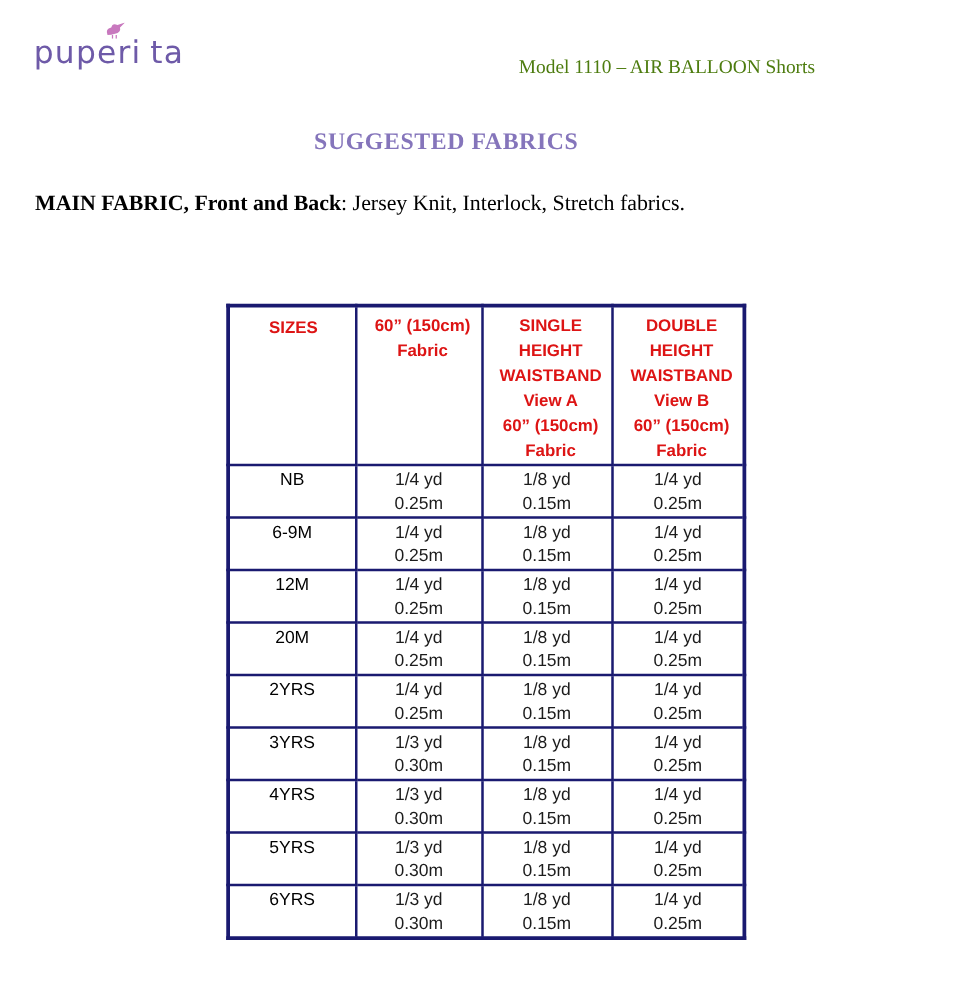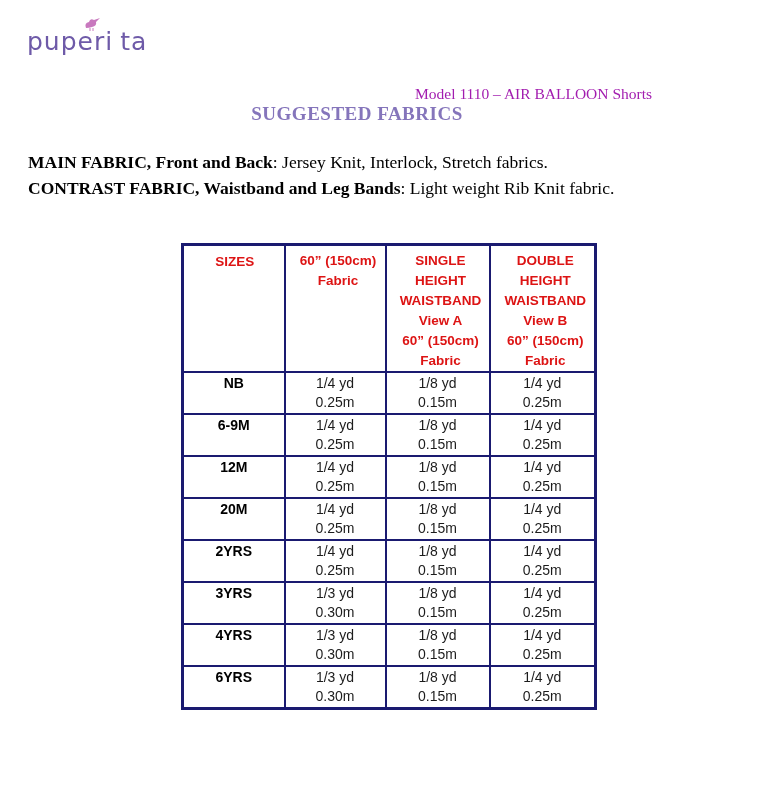--- a/index.html
+++ b/index.html
@@ -16,21 +16,21 @@
     color:#6e5aa8; font-weight:400;
   }
   .logo .logo-right { margin-left:7px; }
   .logo .bird {
     position:absolute; left:57px; top:-9px; width:17px; height:13px;
   }
 
   
   .model {
     position:absolute; top:45px; right:20px;
-    font-size:15.5px; line-height:18px; color:#a21caf;margin-top:40px;
+    font-size:15.5px; line-height:18px; color:#4d7c0f;
   }
 
   
   .heading {
     position:absolute; top:103px; left:0; width:100%;
     text-align:center; font-weight:bold; font-size:19px;
     letter-spacing:0.5px; color:#8575bb;margin-left:21px;
   }
 
   
@@ -57,21 +57,21 @@
     height:120px; vertical-align:top; text-align:center;
     padding:5px 3px 0 9px;
     color:#dd1414; font-weight:bold; font-size:13.5px; line-height:20px;
   }
   table.fab thead th.sizes-col { text-align:center; padding-left:5px; padding-top:6px; }
 
   table.fab tbody td {
     height:40px; vertical-align:top; text-align:center;
     padding-top:1px; font-size:14px; line-height:19px; color:#1c1c1c;
   }
-  table.fab tbody td.c-size { font-weight:bold; color:#000;margin-top:24px; }
+  table.fab tbody td.c-size { font-weight:normal; color:#000;margin-top:24px; }
 </style>
 </head>
 <body>
 
 <div class="page">
 
   <div class="logo">
     <span>puperi</span><span class="logo-right">ta</span>
     <svg class="bird" viewBox="0 0 17 13">
       <path d="M2 10 Q0 5 5 4 Q6 0 10 2 L16 0 L12 4 Q13 8 8 9 Q5 10 2 10 Z" fill="#c878be"></path>
@@ -79,21 +79,20 @@
       <line x1="9" y1="10" x2="9" y2="13" stroke="#c878be" stroke-width="1"></line>
     </svg>
   </div>
 
   <div class="model">Model 1110 – AIR BALLOON Shorts</div>
 
   <div class="heading">SUGGESTED FABRICS</div>
 
   <div class="intro">
     <div><b>MAIN FABRIC, Front and Back</b><span>: Jersey Knit, Interlock, Stretch fabrics.</span></div>
-    <div><b>CONTRAST FABRIC, Waistband and Leg Bands</b><span>: Light weight Rib Knit fabric.</span></div>
   </div>
 
   <table class="fab">
     <colgroup>
         <col class="c1">
         <col class="c2">
         <col class="c3">
         <col class="c4">
       </colgroup>
     <thead>
@@ -223,20 +222,35 @@
         <td>
             <div>1/8 yd</div>
             <div>0.15m</div>
           </td>
         <td>
             <div>1/4 yd</div>
             <div>0.25m</div>
           </td>
       </tr>
       <tr>
+        <td class="c-size">5YRS</td>
+        <td>
+            <div>1/3 yd</div>
+            <div>0.30m</div>
+          </td>
+        <td>
+            <div>1/8 yd</div>
+            <div>0.15m</div>
+          </td>
+        <td>
+            <div>1/4 yd</div>
+            <div>0.25m</div>
+          </td>
+      </tr>
+      <tr>
         <td class="c-size">6YRS</td>
         <td>
             <div>1/3 yd</div>
             <div>0.30m</div>
           </td>
         <td>
             <div>1/8 yd</div>
             <div>0.15m</div>
           </td>
         <td>

